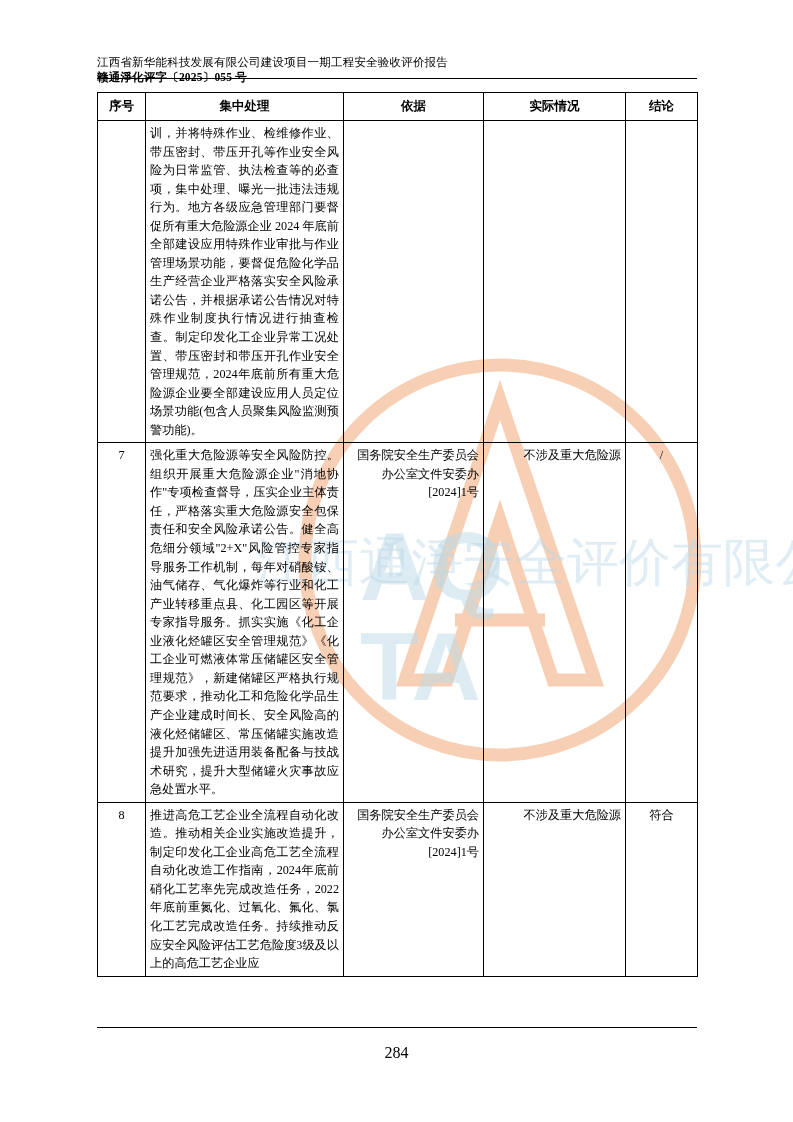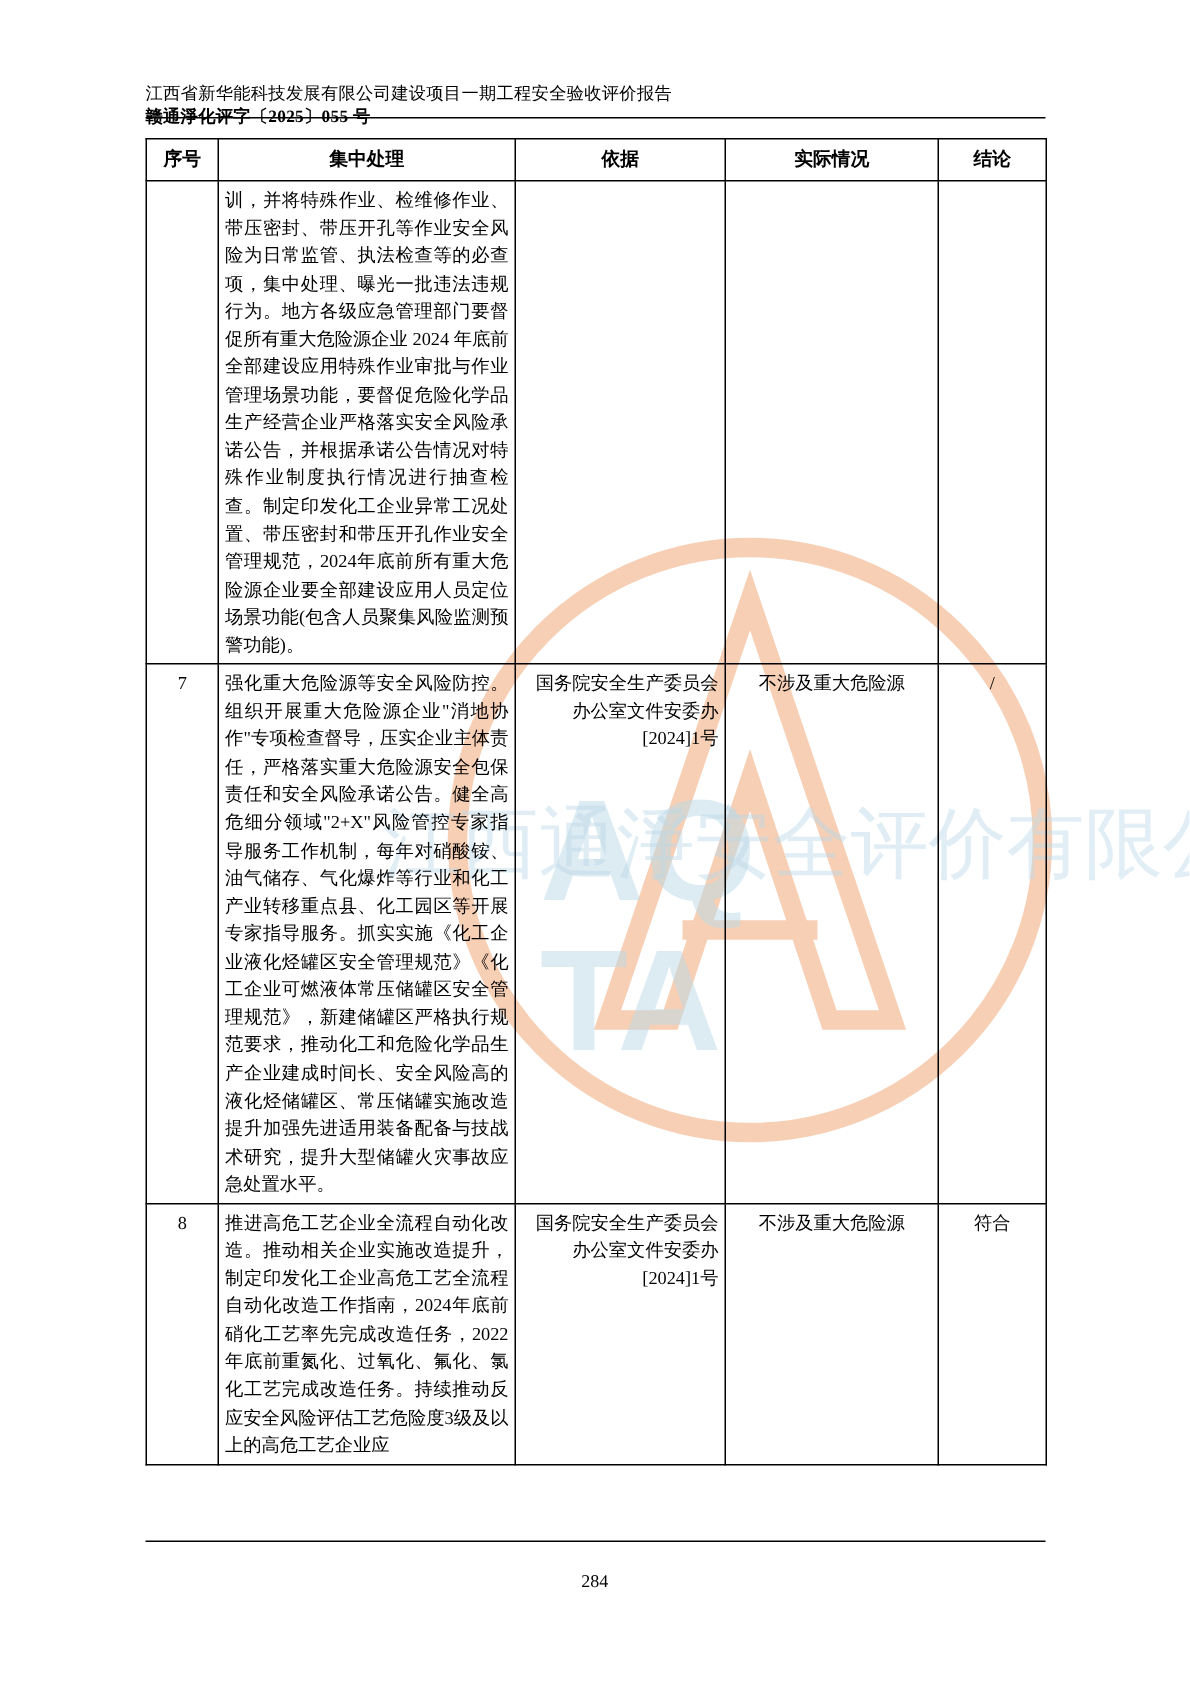--- a/index.html
+++ b/index.html
@@ -102,42 +102,42 @@
   }
   td.item {
     text-align: justify;
     text-justify: inter-ideograph;
     margin-left: 20px;
   }
   td.basis {
     text-align: right;
   }
   td.actual {
-    text-align: center;
+    text-align: right;
     padding-left: 6px;
   }
   td.concl {
     text-align: center;
   }
 
   
   .footer-rule {
     position: absolute;
     bottom: 94px;
     left: 97px;
     width: 600px;
     border-top: 1px solid #000;
   }
   .page-number {
     position: absolute;
     bottom: 60px;
     left: 0;
     width: 793px;
     text-align: center;
-    font-size: 12px;
+    font-size: 16px;
   }
 </style>
 </head>
 <body>
 
 <div class="page">
 
   <div class="header">
     <div class="h-left">江西省新华能科技发展有限公司建设项目一期工程安全验收评价报告</div>
     <div class="h-right">赣通淨化评字〔2025〕055 号</div>

